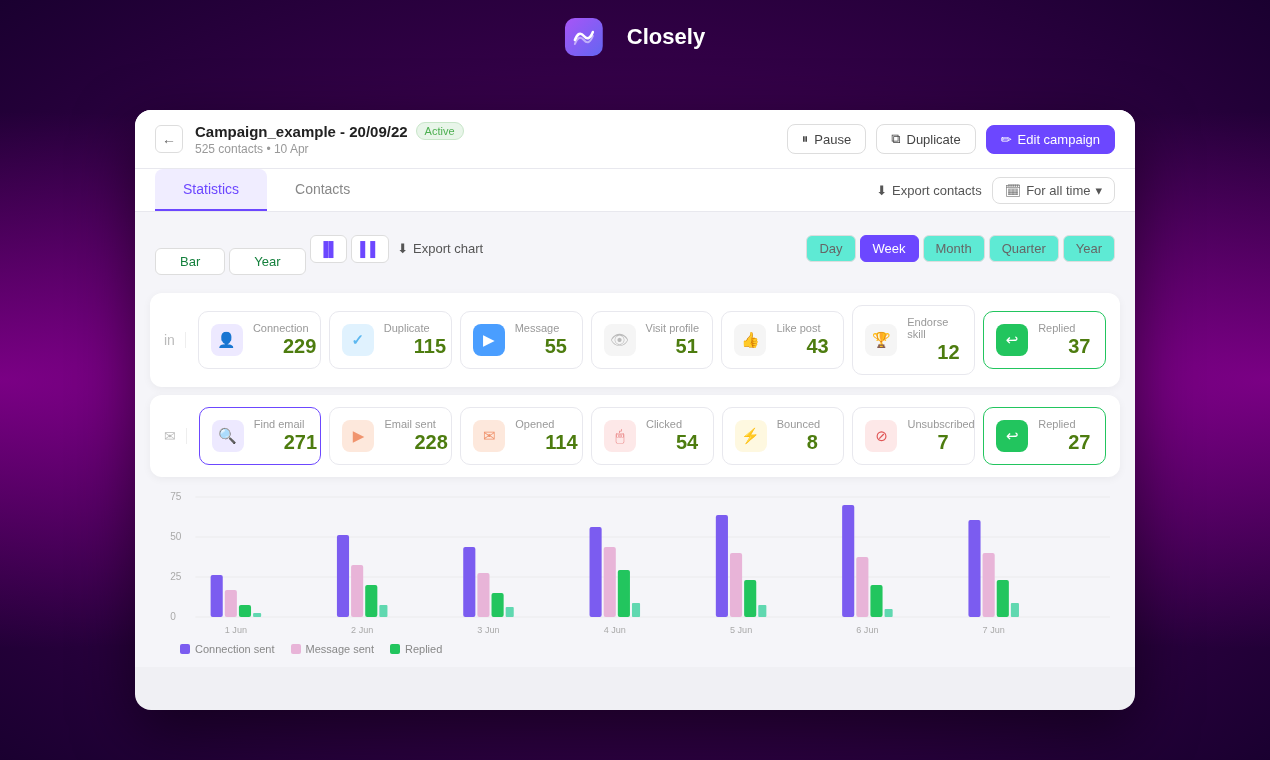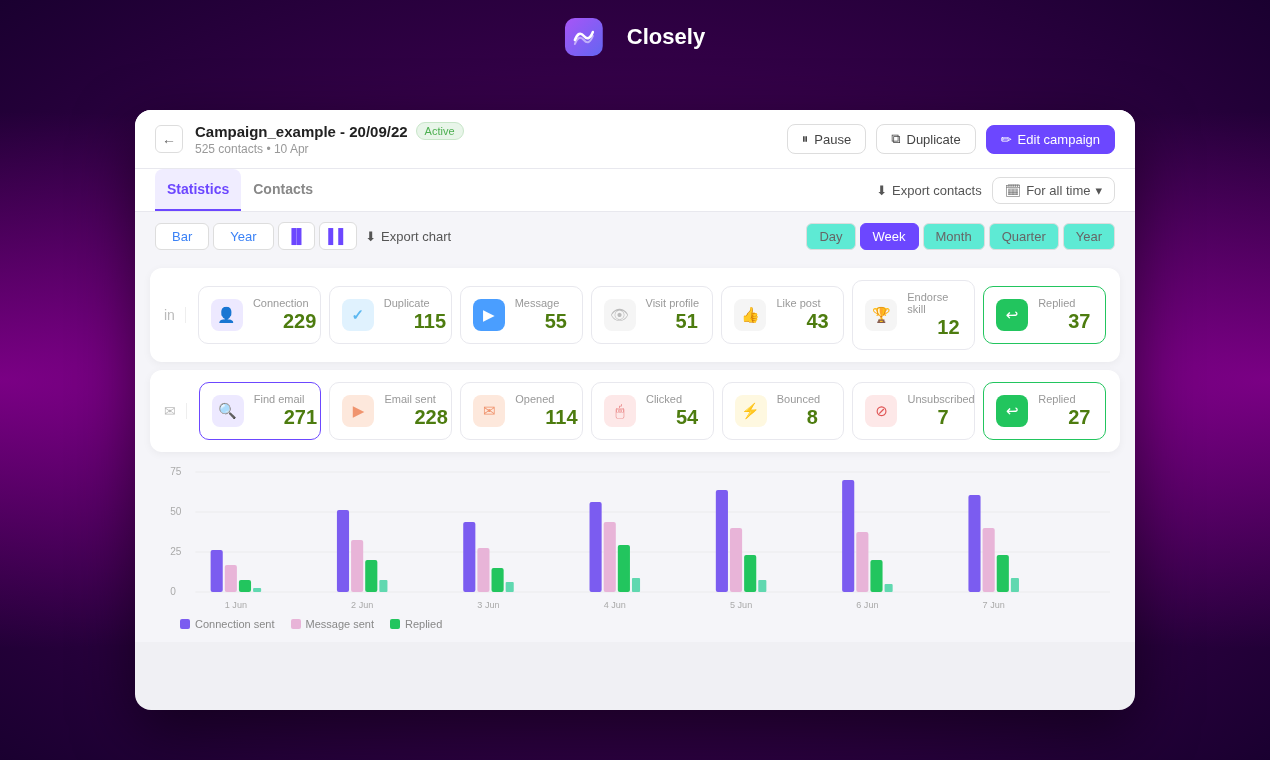--- a/index.html
+++ b/index.html
@@ -138,26 +138,26 @@
       display: flex;
       align-items: center;
       justify-content: space-between;
       border-bottom: 1px solid #e8e8ee;
     }
     .tabs {
       display: flex;
       gap: 0;
     }
     .tab {
-      padding: 12px 12px;
+      padding: 12px 28px;
       font-size: 14px;
       color: #888;
       cursor: pointer;
       border-bottom: 2px solid transparent;
-      font-weight: 700;
+      font-weight: 400;
     }
     .tab.active {
       color: #6c47ff;
       border-bottom: 2px solid #6c47ff;
       background: #f0edff;
       border-radius: 8px 8px 0 0;
     }
     .tabs-right {
       display: flex;
       align-items: center;
@@ -191,27 +191,28 @@
       display: flex;
       align-items: center;
       justify-content: space-between;
     }
     .chart-type-btns {
       display: flex;
       align-items: center;
       gap: 4px;
     }
     .chart-type-btn {
-      padding: 5px 16px;
+      padding: 5px 24px;
       border-radius: 6px;
       border: 1px solid #ddd;
       background: #fff;
       font-size: 13px;
-      color: #3b82f6;
-      cursor: pointer;
+      color: #15803d;
+      cursor: pointer;
+      margin-top: 26px;
     }
     .chart-icon-btn {
       padding: 5px 8px;
       border-radius: 6px;
       border: 1px solid #ddd;
       background: #fff;
       color: #6c47ff;
       cursor: pointer;
       font-size: 14px;
     }

